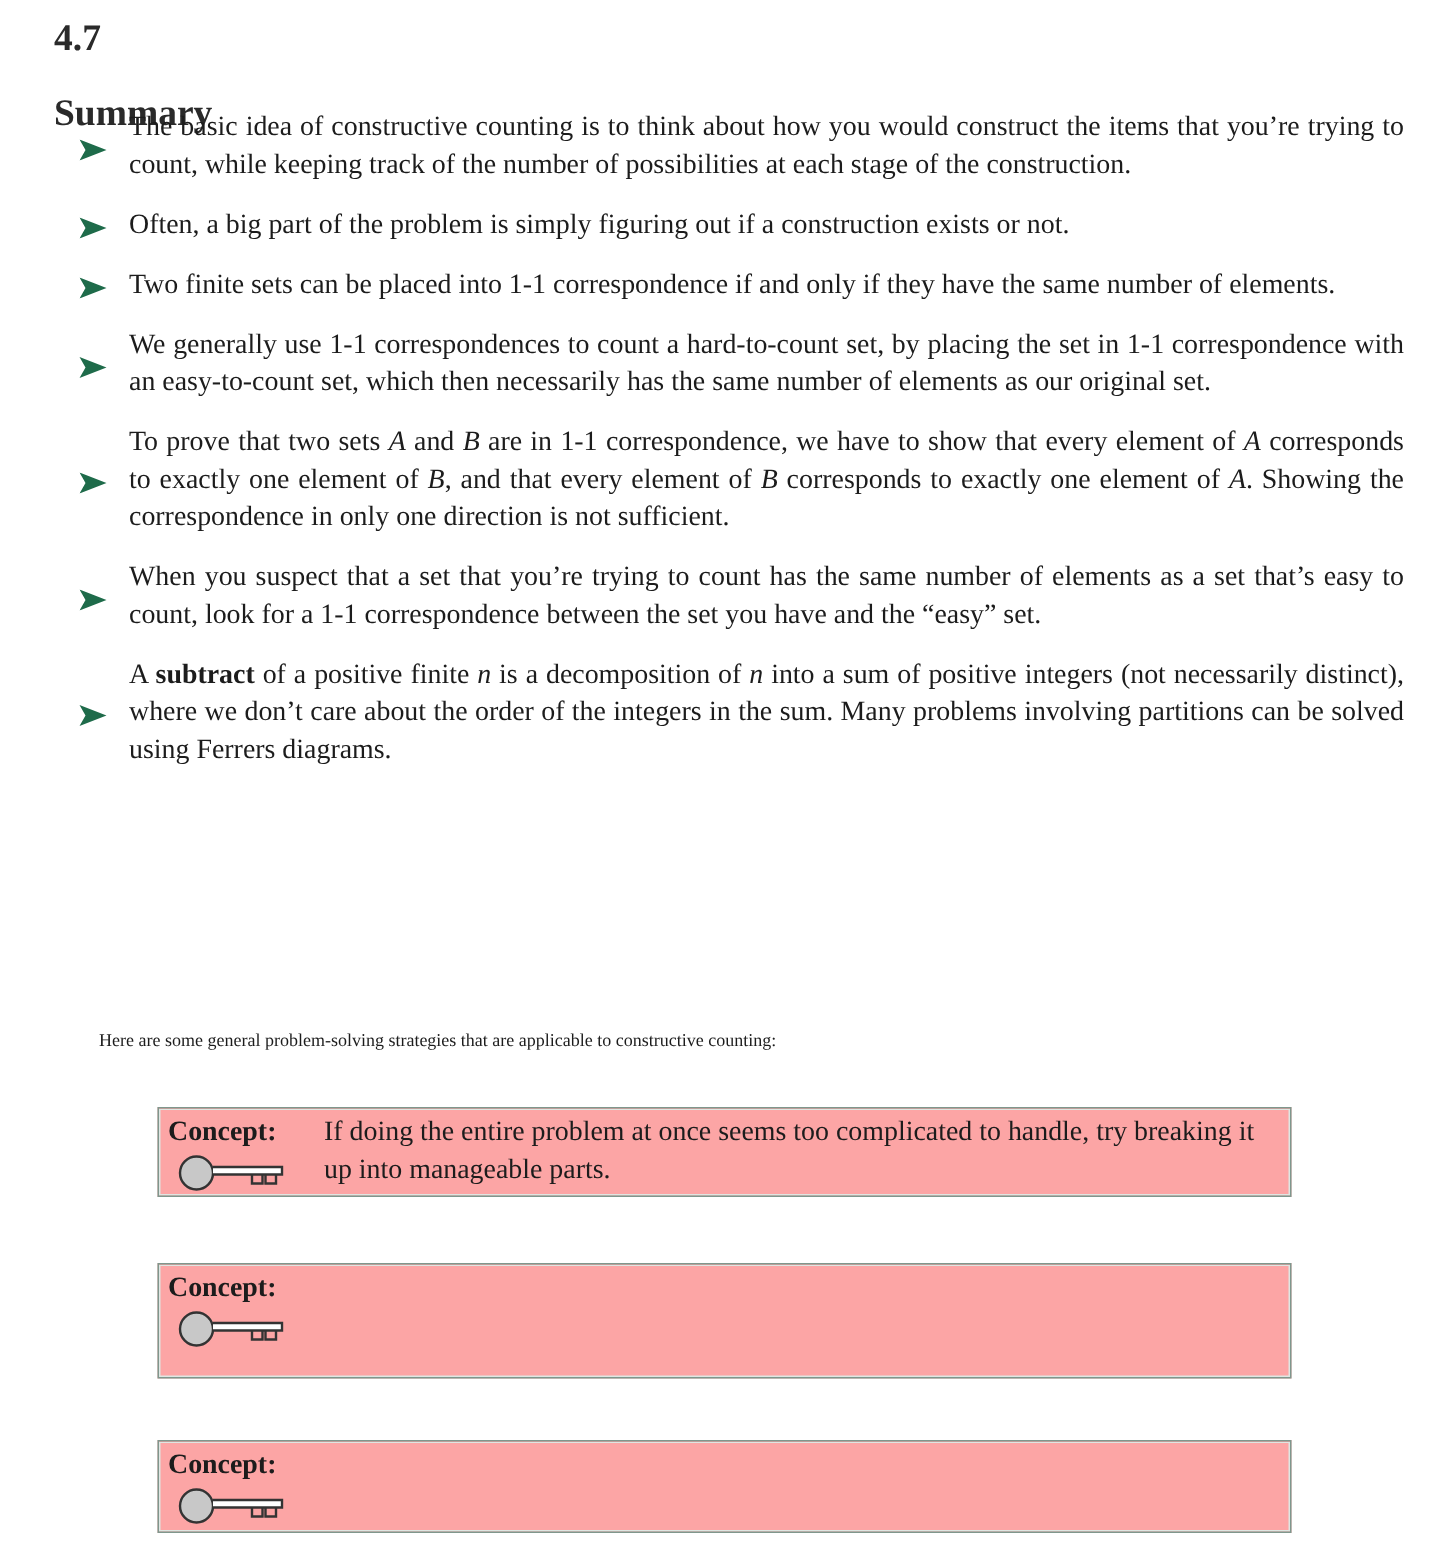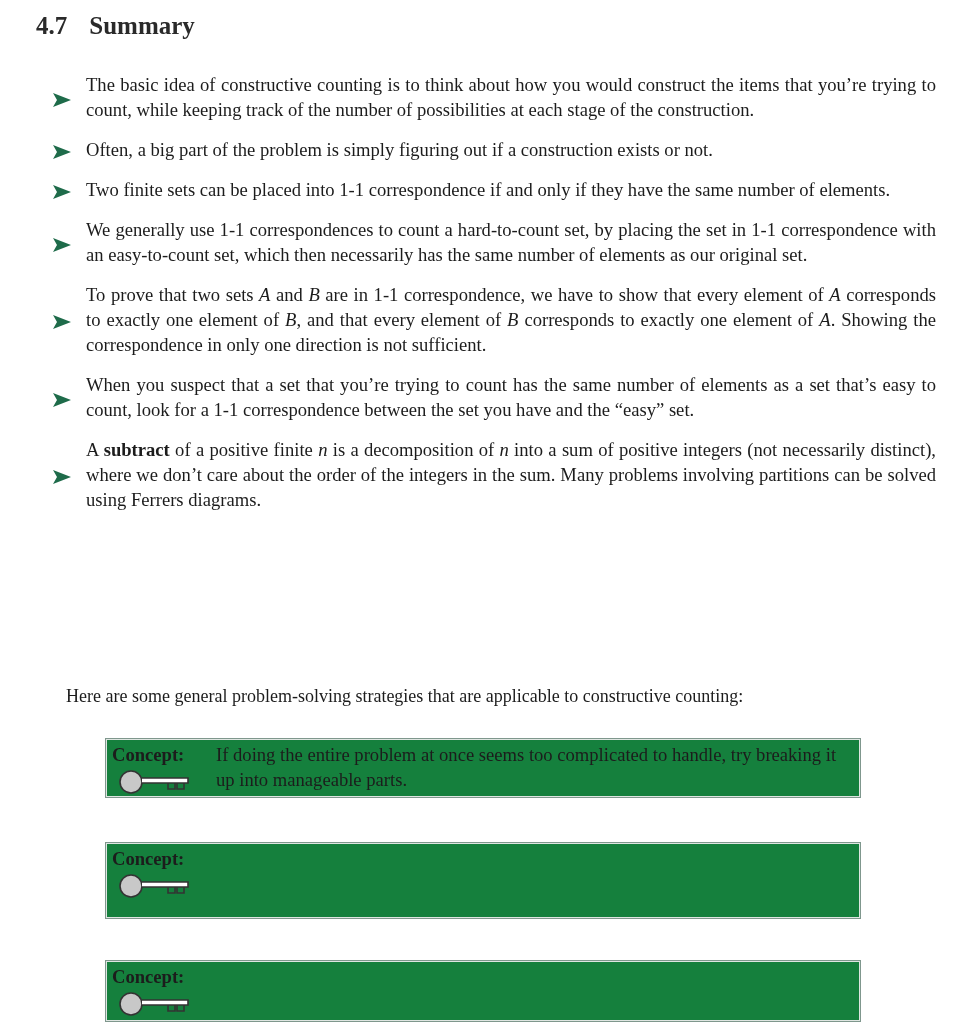--- a/index.html
+++ b/index.html
@@ -6,35 +6,35 @@
   body {
     width: 960px; height: 1035px; overflow: hidden;
     background: #ffffff;
     font-family: "Liberation Serif", "DejaVu Serif", serif;
     color: #1c1c1c;
     position: relative;
   }
   .heading {
     position: absolute; left: 36px; top: 12px;
     font-size: 25px; font-weight: bold; color: #2a2a2a;
-    display: flex; gap: 22px; align-items: baseline;
+    display: flex; gap: 22px; align-items: baseline; flex-direction: column;
   }
   .bullets { position: absolute; left: 52px; top: 72px; width: 884px; }
   .bullet { display: flex; align-items: center; margin-bottom: 15px; }
   .arrow { width: 34px; flex: 0 0 34px; padding-top: 5px; }
   .arrow svg { display: block; }
   .btext { font-size: 18.6px; line-height: 25px; text-align: justify; width: 850px; }
   .btext i { font-style: italic; }
   .intro {
     position: absolute; left: 66px; top: 686px;
-    font-size: 18px;
+    font-size: 12px;
   }
   .concept {
     position: absolute; left: 105px; width: 756px;
-    background: #15803d;
+    background: #fca5a5;
     border: 1.5px solid #7f978d;
     box-shadow: inset 0 0 0 1px #dfe6e2;
     display: flex; padding: 4px 6px 4px 6px;
     box-sizing: border-box;
   }
   .concept .left { width: 104px; flex: 0 0 104px; }
   .concept .label { font-weight: bold; font-size: 18.6px; line-height: 24px; }
   .concept .key { margin-top: 2px; margin-left: 6px; }
   .concept .text { font-size: 18.6px; line-height: 24.5px; flex: 1; padding-right: 2px; }
   .c1 { top: 738px; height: 60px; }

